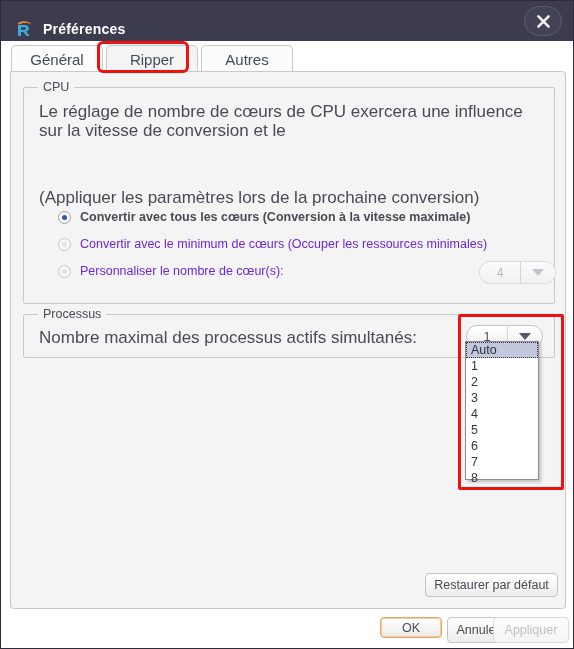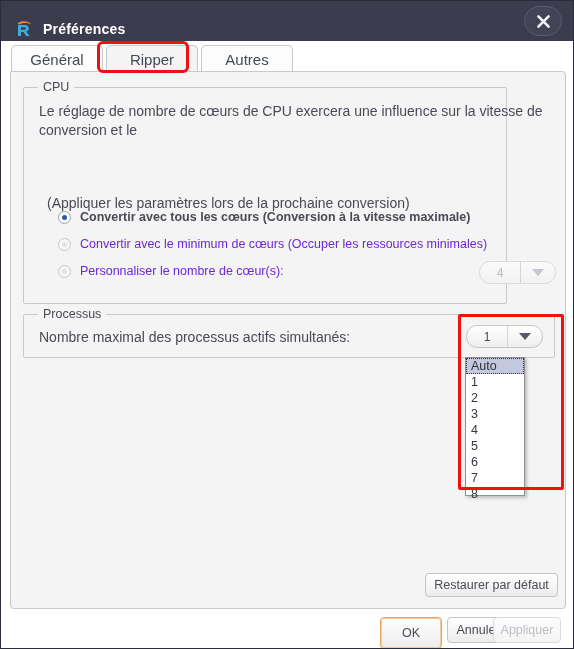--- a/index.html
+++ b/index.html
@@ -76,21 +76,21 @@
     position: absolute;
     border: 1px solid #c9c9cd;
     border-radius: 2px;
   }
   .group-legend {
     position: absolute; top: -8px; left: 14px;
     background: #f4f4f4; padding: 0 5px;
     font-size: 12.5px; color: #4a4a55;
   }
   .body-text {
-    font-size: 14px; color: #4a4a55; line-height: 19px;
+    font-size: 17px; color: #4a4a55; line-height: 19px;
   }
 
   
   .radio-row {
     position: absolute; display: flex; align-items: center;
     cursor: pointer;
   }
   .radio {
     width: 13px; height: 13px; border-radius: 50%;
     border: 1px solid #9aa0ad; background: #fdfdfd;
@@ -214,26 +214,26 @@
     <div class="tab selected" style="width:92px">
       <span>Ripper</span>
     </div>
     <div class="tab" style="width:92px">
       <span>Autres</span>
     </div>
   </div>
 
   <div id="panel">
 
-    <div class="groupbox" style="left:12px; top:15px; width:484px; height:217px;">
+    <div class="groupbox" style="left:12px; top:15px; width:532px; height:217px;">
       <div class="group-legend">CPU</div>
 
       <div class="body-text" style="position:absolute; left:15px; top:14px; width:505px;">Le réglage de nombre de cœurs de CPU exercera une influence sur la vitesse de conversion et le</div>
 
-      <div class="body-text" style="position:absolute; left:15px; top:106px;margin-left:8px;">(Appliquer les paramètres lors de la prochaine conversion)</div>
+      <div class="body-text" style="position:absolute; left:15px; top:100px;">(Appliquer les paramètres lors de la prochaine conversion)</div>
 
       <div class="radio-row" style="left:34px; top:122px;font-weight:bold;">
         <span class="radio checked"></span>
         <span class="radio-label">Convertir avec tous les cœurs (Conversion à la vitesse maximale)</span>
       </div>
 
       <div class="radio-row" style="left:34px; top:149px;">
         <span class="radio disabled"></span>
         <span class="radio-label disabled">Convertir avec le minimum de cœurs (Occuper les ressources minimales)</span>
       </div>
@@ -263,40 +263,40 @@
       <span class="arrowbox">
         <span class="caret"></span>
       </span>
     </div>
 
     <div class="btn" style="left:414px; top:501px; width:133px; height:24px;justify-content:center;">
       <span>Restaurer par défaut</span>
     </div>
   </div>
 
-  <div id="dropdown" style="left:464px; top:340px; width:60px; height:139px;margin-top:16px;">
+  <div id="dropdown" style="left:464px; top:340px; width:74px; height:139px;">
     <div class="dd-item highlighted">Auto</div>
     <div class="dd-item">1</div>
     <div class="dd-item">2</div>
     <div class="dd-item">3</div>
     <div class="dd-item">4</div>
     <div class="dd-item">5</div>
     <div class="dd-item">6</div>
     <div class="dd-item">7</div>
     <div class="dd-item">8</div>
   </div>
 
   <div id="footer">
-    <div class="btn focused" style="left:379px; top:7px; width:62px; height:32px;">
+    <div class="btn focused" style="left:379px; top:7px; width:62px; height:21px;">
       <span>OK</span>
     </div>
     <div class="btn" style="left:446px; top:7px; width:62px; height:26px;">
       <span>Annuler</span>
     </div>
-    <div class="btn disabled" style="left:492px; top:7px; width:68px; height:26px;">
+    <div class="btn disabled" style="left:492px; top:7px; width:76px; height:26px;">
       <span>Appliquer</span>
     </div>
   </div>
 
   <div class="annot" style="left:96px; top:40px; width:92px; height:32px;"></div>
   <div class="annot sq" style="left:457px; top:313px; width:106px; height:176px;"></div>
 
 </div>
 
 </body></html>

